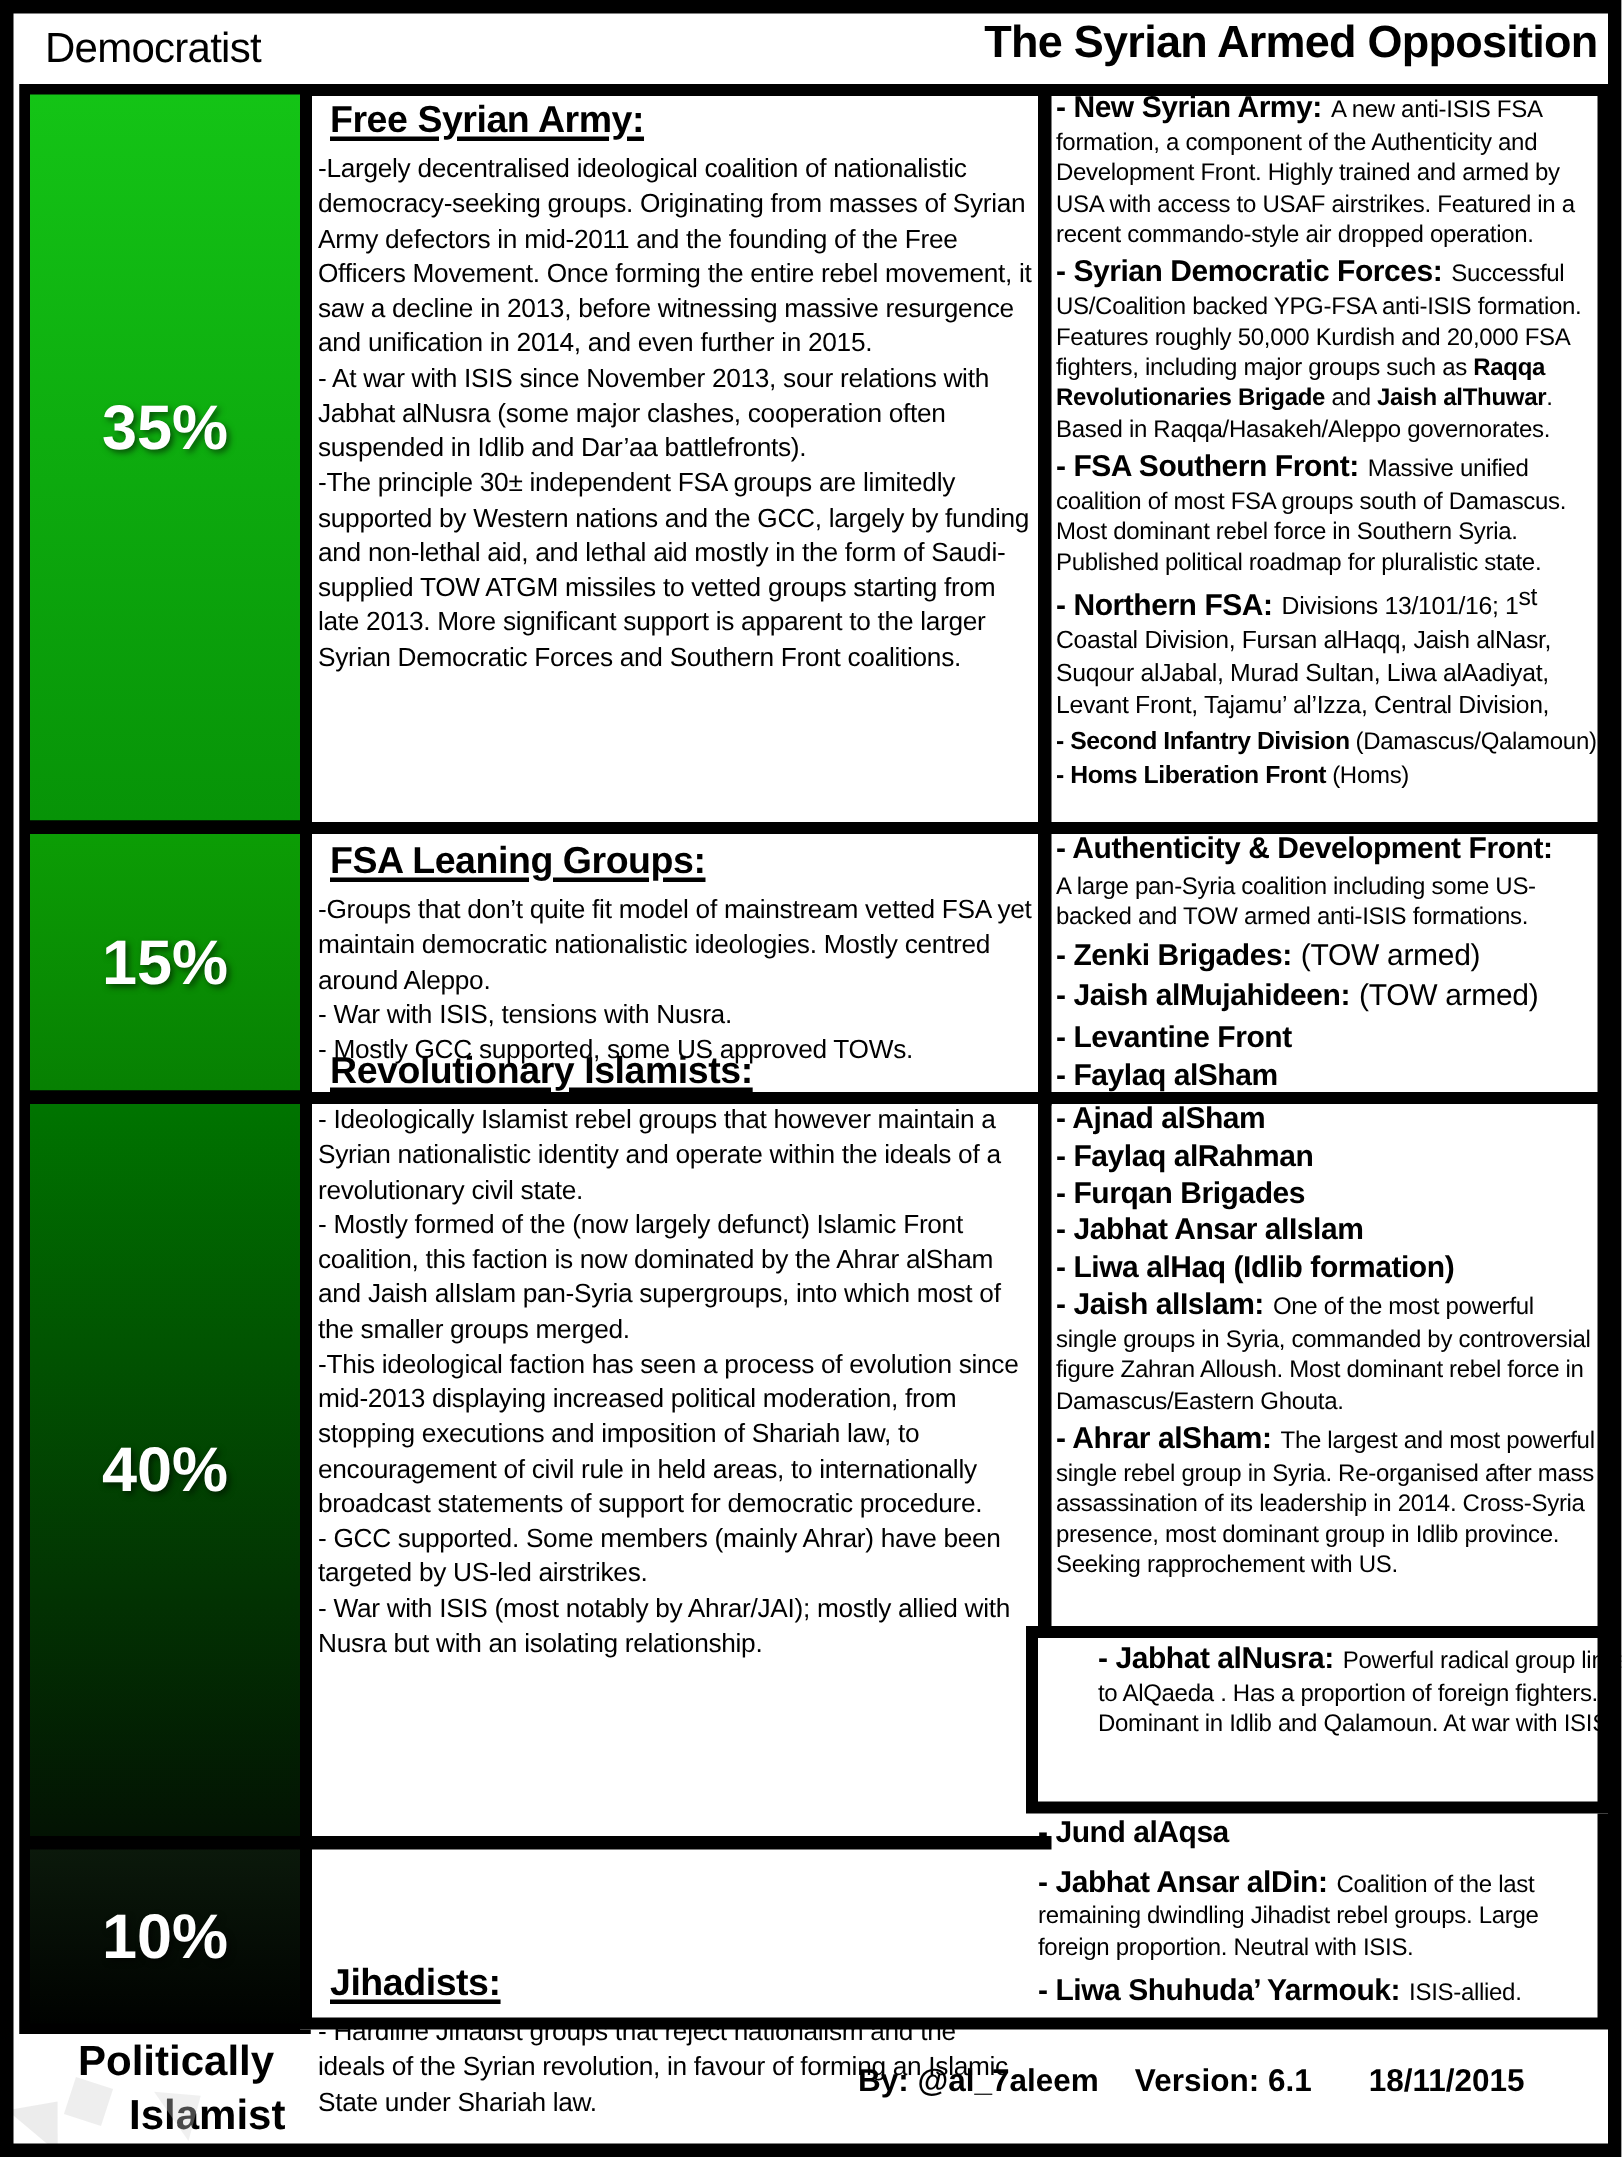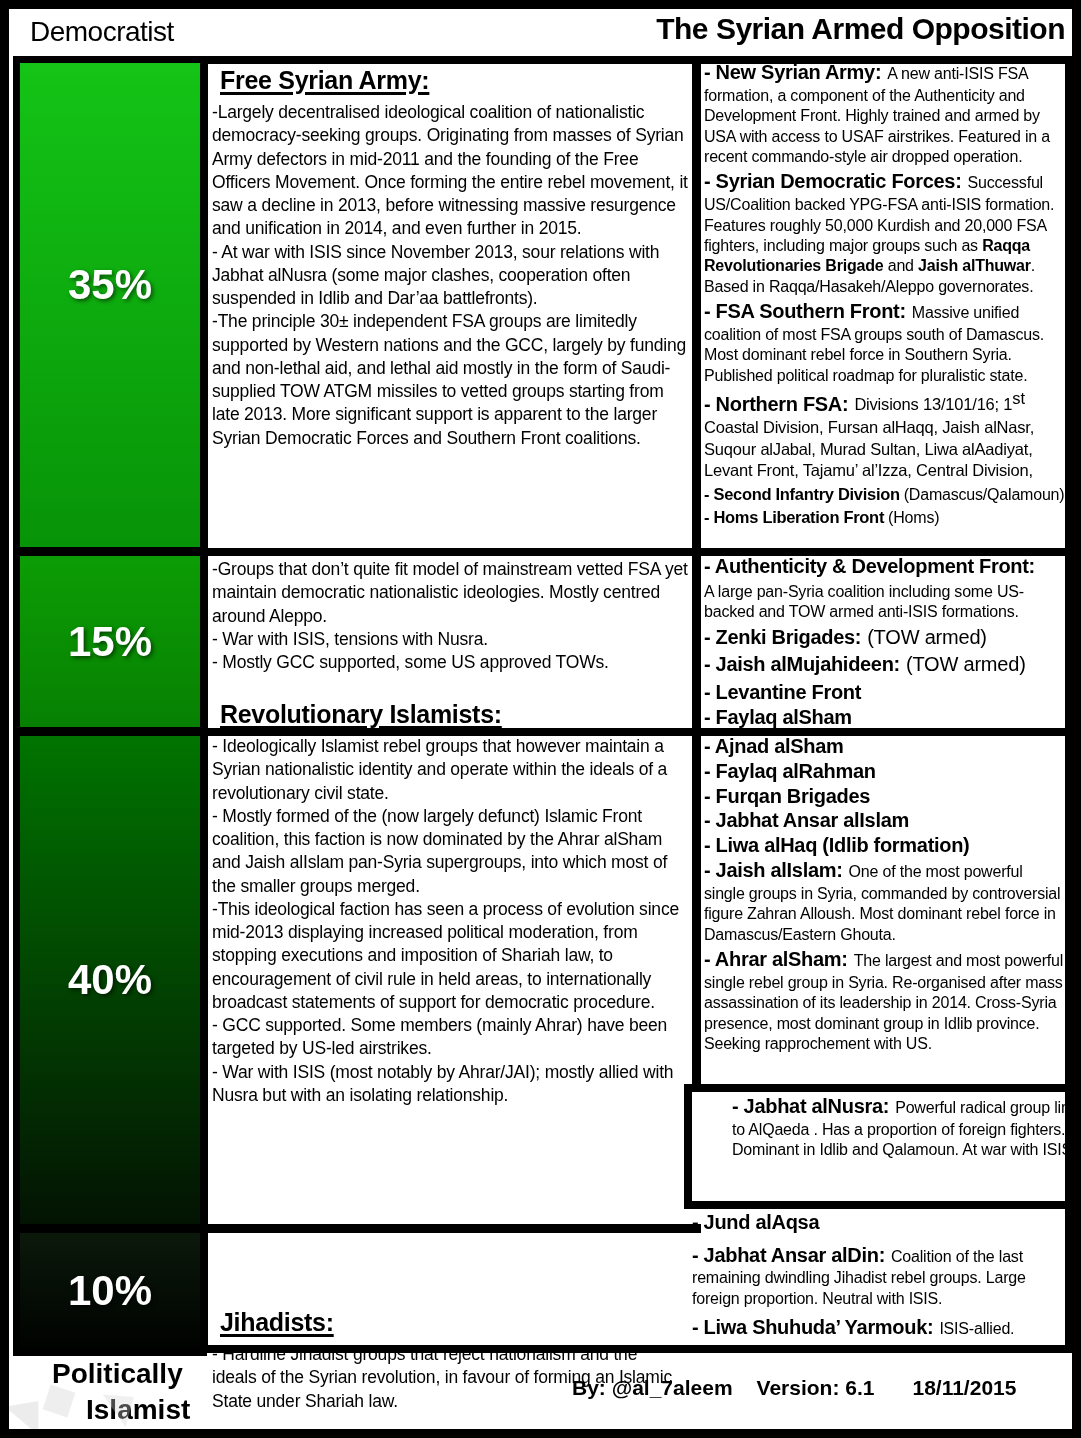--- a/index.html
+++ b/index.html
@@ -122,20 +122,21 @@
   <div class="txt r1right">
     <p class="item"><span class="gname">- New Syrian Army:</span><span class="gdesc">A new anti-ISIS FSA formation, a component of the Authenticity and Development Front. Highly trained and armed by USA with access to USAF airstrikes. Featured in a recent commando-style air dropped operation.</span></p>
     <p class="item"><span class="gname">- Syrian Democratic Forces:</span><span class="gdesc">Successful US/Coalition backed YPG-FSA anti-ISIS formation. Features roughly 50,000 Kurdish and 20,000 FSA fighters, including major groups such as </span><span class="gdesc bold">Raqqa Revolutionaries Brigade</span><span class="gdesc"> and </span><span class="gdesc bold">Jaish alThuwar</span><span class="gdesc">. Based in Raqqa/Hasakeh/Aleppo governorates.</span></p>
     <p class="item"><span class="gname">- FSA Southern Front:</span><span class="gdesc">Massive unified coalition of most FSA groups south of Damascus. Most dominant rebel force in Southern Syria. Published political roadmap for pluralistic state.</span></p>
     <p class="item"><span class="gname">- Northern FSA:</span><span class="divlist">Divisions 13/101/16; 1</span><sup class="divlist">st</sup><span class="divlist"> Coastal Division, Fursan alHaqq, Jaish alNasr, Suqour alJabal, Murad Sultan, Liwa alAadiyat, Levant Front, Tajamu’ al’Izza, Central Division,</span></p>
     <p class="item"><span class="gname sm">- Second Infantry Division</span><span class="gdesc">(Damascus/Qalamoun)</span></p>
     <p class="item"><span class="gname sm">- Homs Liberation Front</span><span class="gdesc">(Homs)</span></p>
   </div>
 
   <div class="txt r2mid">
+    <h2>FSA Leaning Groups:</h2>
     <p class="body">-Groups that don’t quite fit model of mainstream vetted FSA yet maintain democratic nationalistic ideologies. Mostly centred around Aleppo.</p>
     <p class="body">- War with ISIS, tensions with Nusra.</p>
     <p class="body">- Mostly GCC supported, some US approved TOWs.</p>
   </div>
 
   <div class="txt r2right">
     <p class="item"><span class="gname">- Authenticity &amp; Development Front:</span></p>
     <p class="item"><span class="gdesc">A large pan-Syria coalition including some US-backed and TOW armed anti-ISIS formations.</span></p>
     <p class="item"><span class="gname">- Zenki Brigades:</span><span class="bigdesc">(TOW armed)</span></p>
     <p class="item"><span class="gname">- Jaish alMujahideen:</span><span class="bigdesc">(TOW armed)</span></p>

